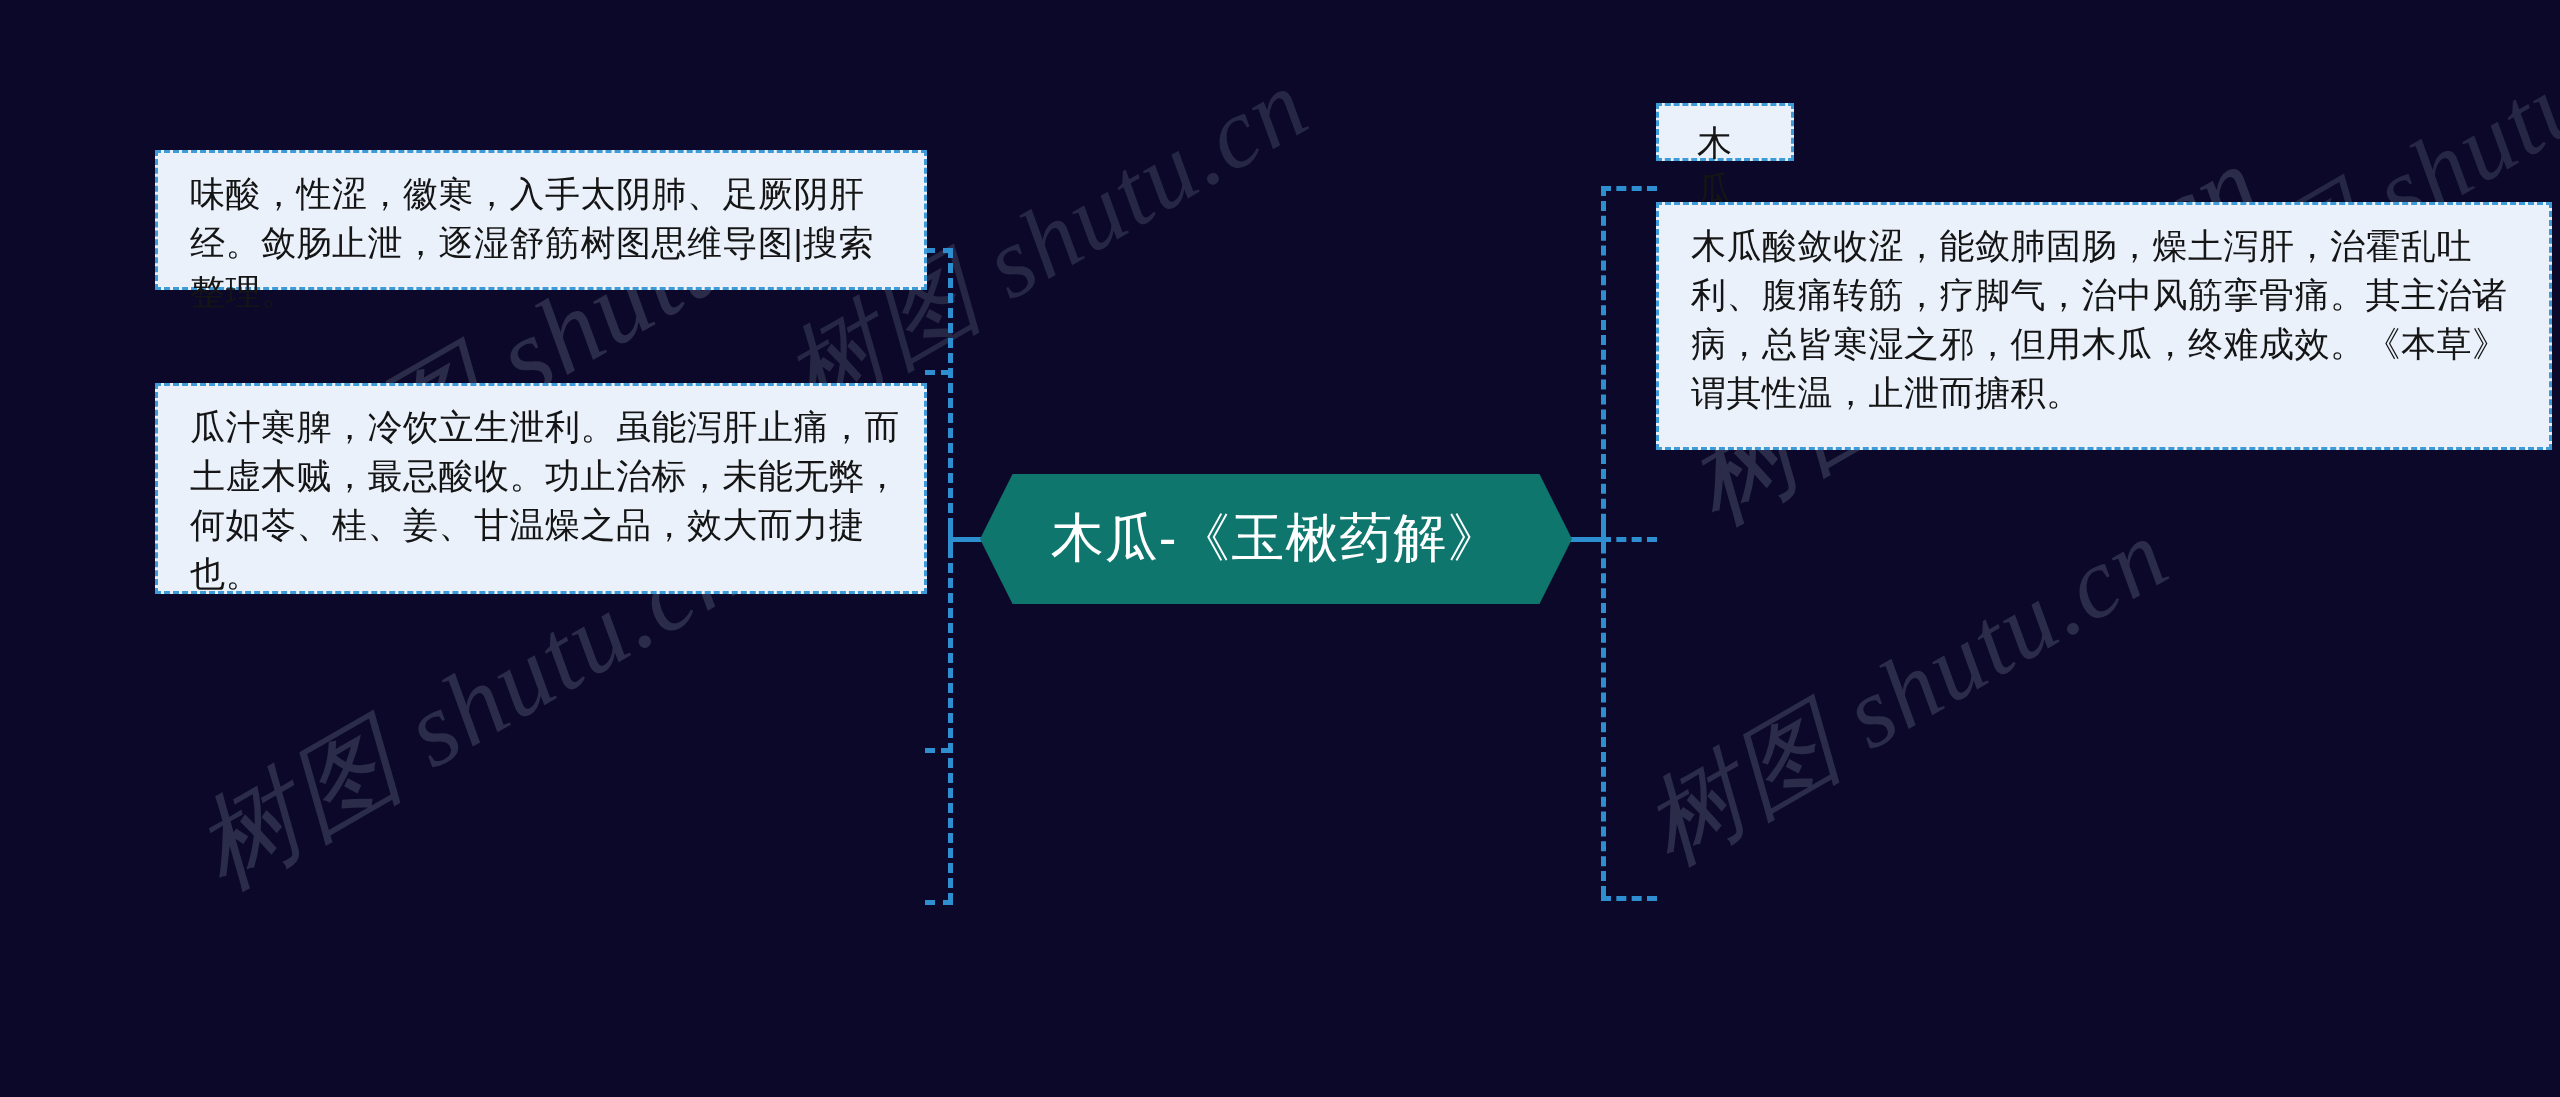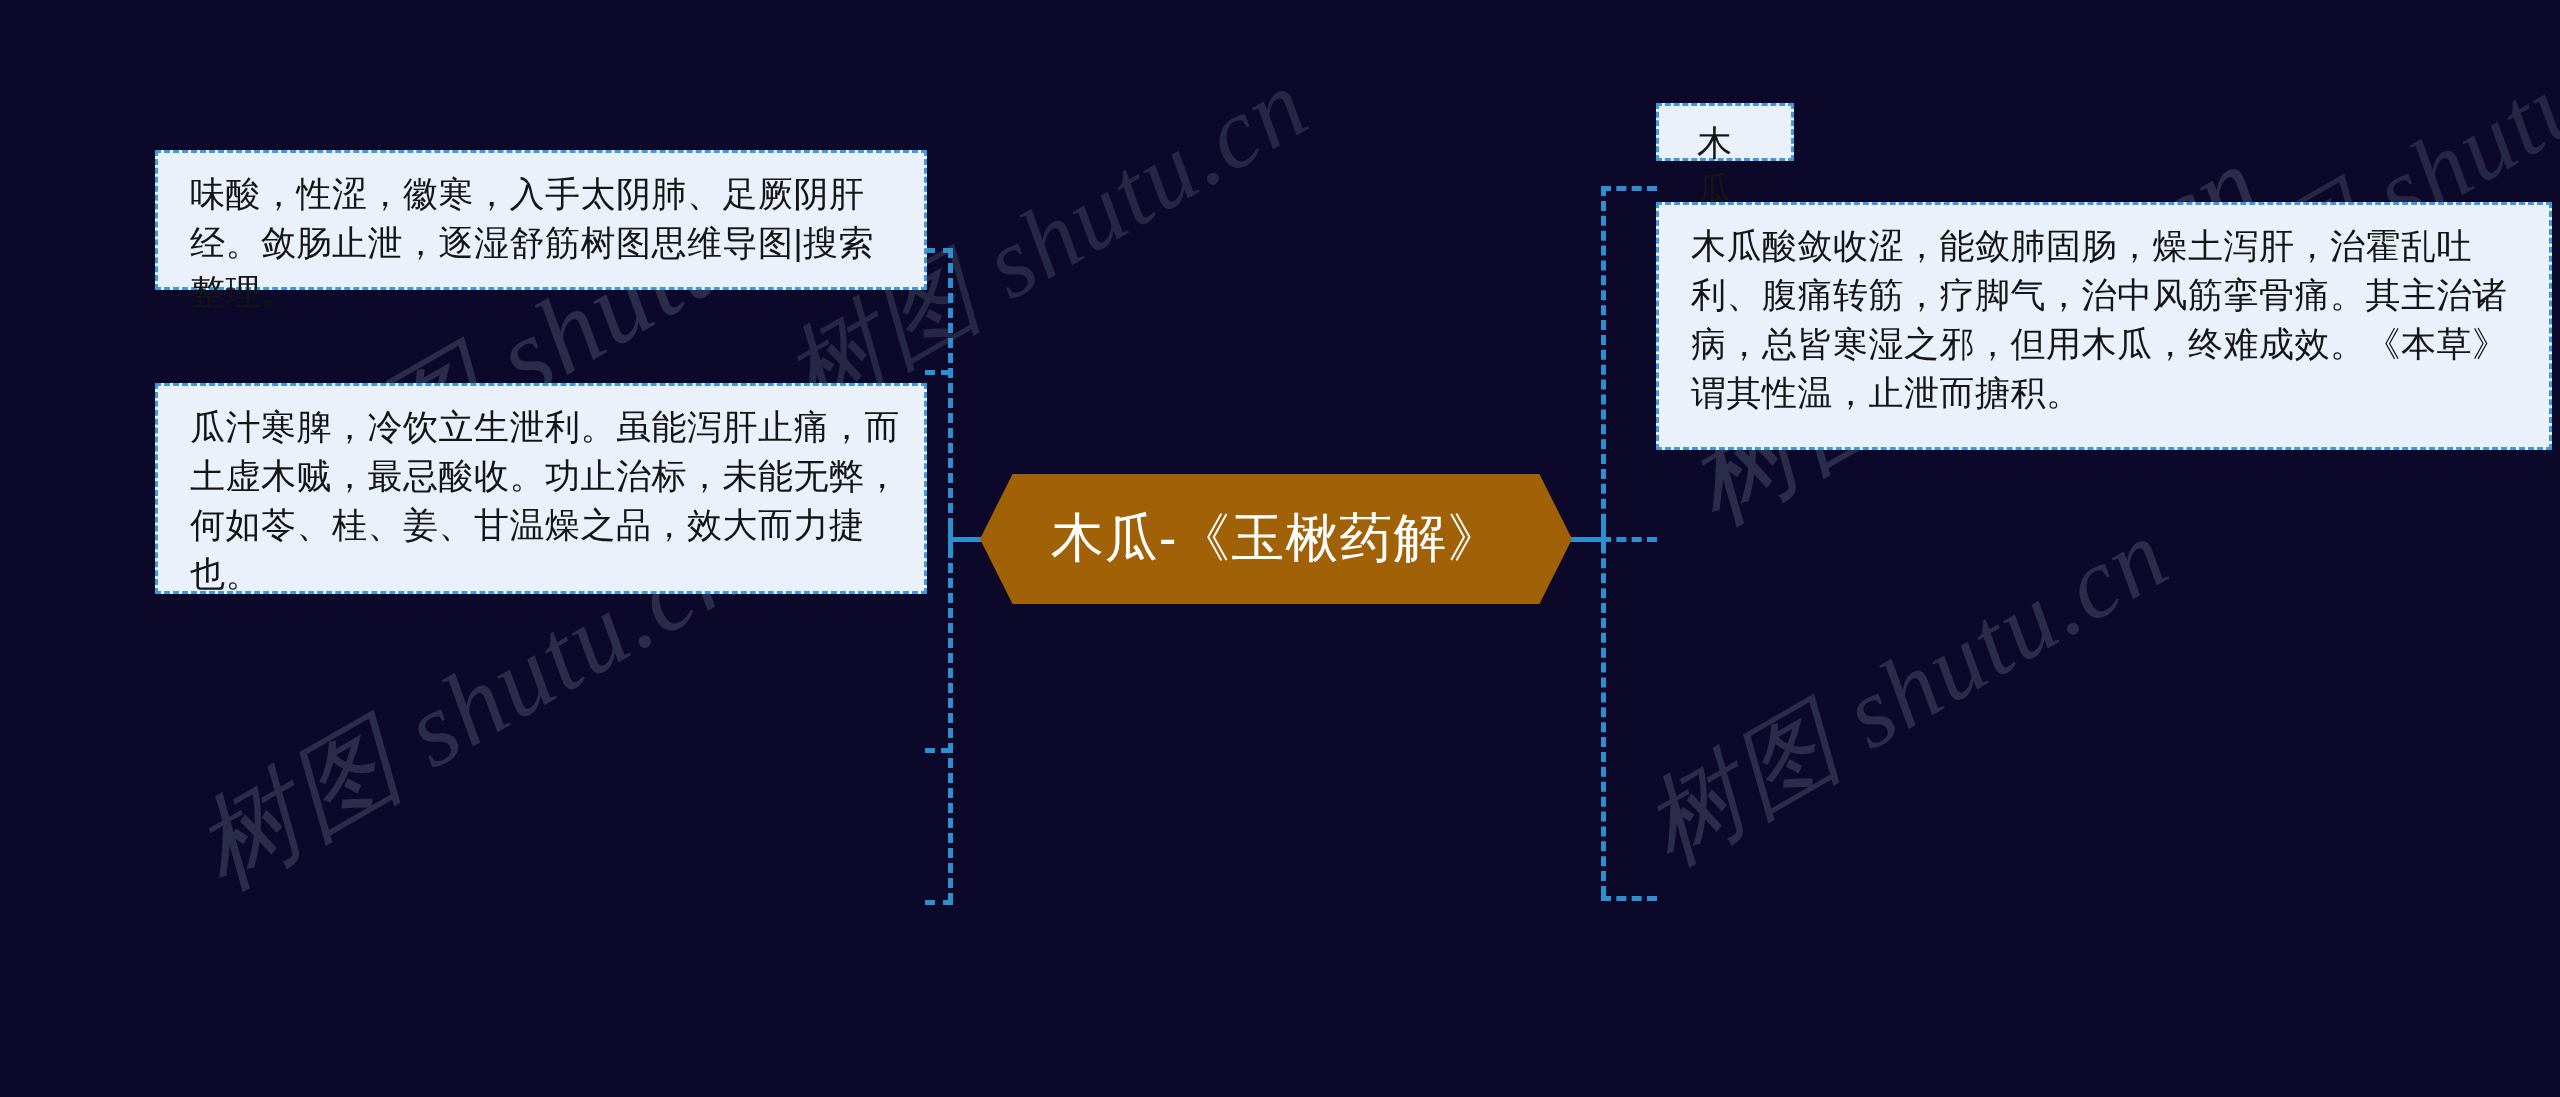--- a/index.html
+++ b/index.html
@@ -71,21 +71,21 @@
     letter-spacing: 0.5px;
     word-break: break-all;
   }
   .box.small {
     padding: 14px 38px;
     line-height: 1.3;
   }
 
   .hex {
     position: absolute;
-    background: #a16207;
+    background: #0f766e;
     -webkit-clip-path: polygon(5.5% 0%, 94.5% 0%, 100% 50%, 94.5% 100%, 5.5% 100%, 0% 50%);
     clip-path: polygon(5.5% 0%, 94.5% 0%, 100% 50%, 94.5% 100%, 5.5% 100%, 0% 50%);
     display: flex;
     align-items: center;
     justify-content: center;
     color: #ffffff;
     font-size: 53px;
     letter-spacing: 1px;
     z-index: 11;
     white-space: nowrap;

